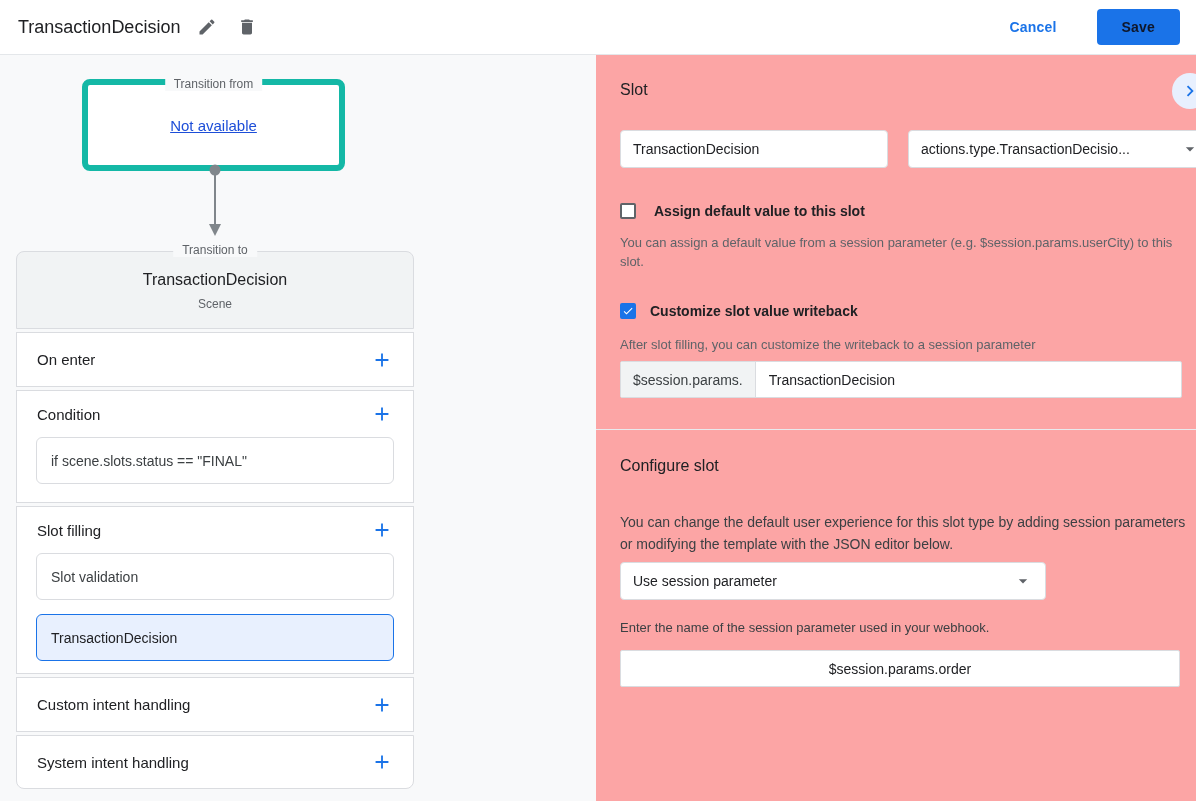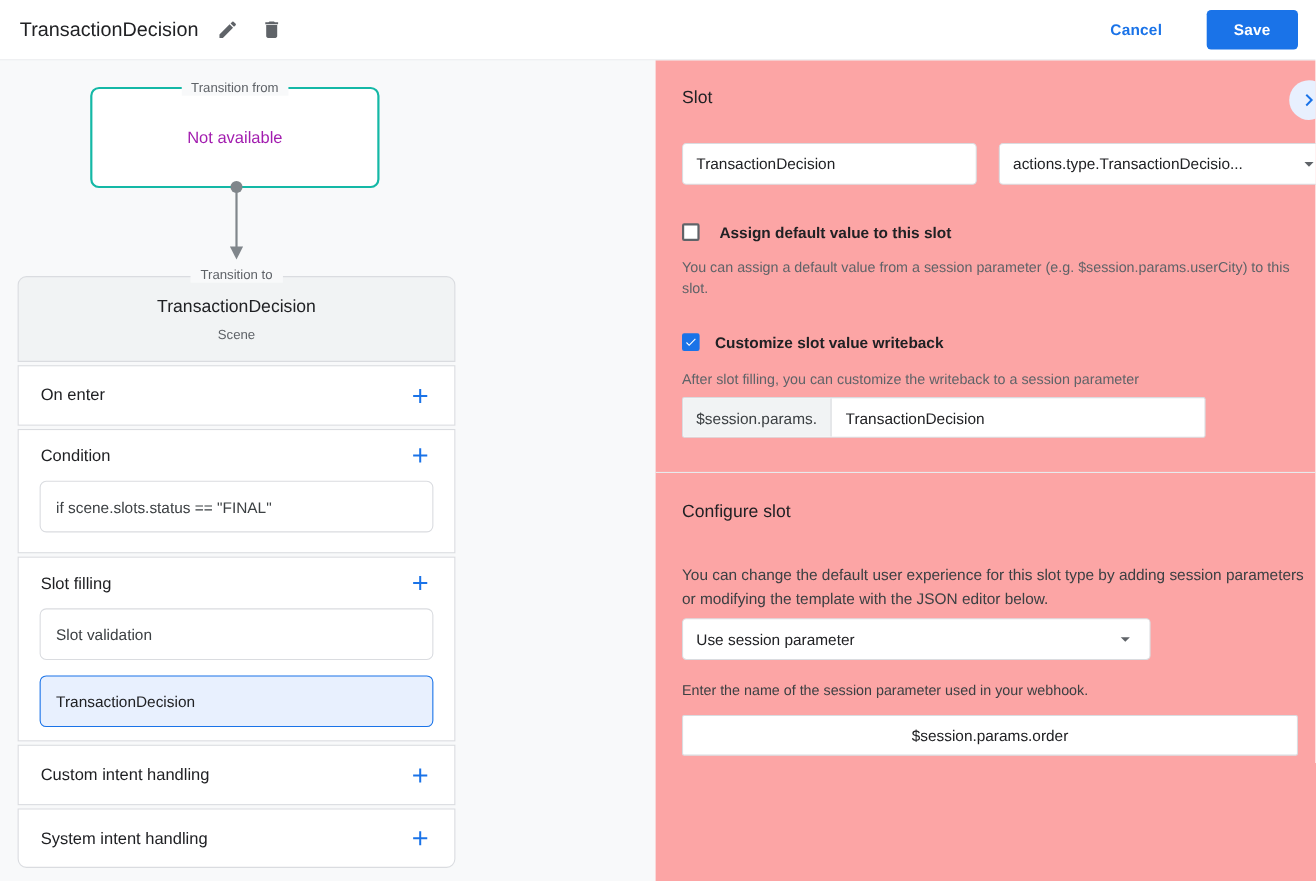--- a/index.html
+++ b/index.html
@@ -15,39 +15,39 @@
     display:flex; align-items:center; padding:0 16px;
   }
   .page-title { font-size:18px; font-weight:400; color:#202124; margin:0 12px 0 2px; }
   .icon-btn { background:none; border:none; padding:5px; margin-right:10px; cursor:pointer; display:flex; align-items:center; }
   .spacer { flex:1; }
   .cancel-btn {
     color:#1a73e8; background:none; border:none; font-family:inherit;
     font-size:14px; font-weight:700; margin-right:34px; cursor:pointer; letter-spacing:.2px;
   }
   .save-btn {
-    background:#1a73e8; color:#ffffff; border:none; border-radius:4px; font-family:inherit;
+    background:#1a73e8; color:#0f172a; border:none; border-radius:4px; font-family:inherit;
     font-size:14px; font-weight:700; padding:10px 25px; cursor:pointer; letter-spacing:.2px;
   }
   
   .main { display:flex; height:746px; }
   .canvas { width:596px; flex-shrink:0; background:#f8f9fa; position:relative; }
   .panel  { flex:1; background:#fca5a5; position:relative; }
   
   .tfrom-box {
     position:absolute; left:82px; top:24px; width:263px; height:92px;
-    background:#fff; border:2px solid #14b8a6; border-radius:8px;
+    background:#fff; border:6px solid #14b8a6; border-radius:8px;
   }
   .box-legend {
     position:absolute; top:-8px; left:50%; transform:translateX(-50%);
     background:#f8f9fa; padding:0 9px; font-size:12px; color:#5f6368; white-space:nowrap; z-index:2;
   }
   .tfrom-content {
     height:100%; display:flex; align-items:center; justify-content:center;
-    font-size:15px; color:#a21caf;
+    font-size:15px; color:#1d4ed8;text-decoration:underline;
   }
   .connector { position:absolute; left:203px; top:108px; }
   .tto { position:absolute; left:16px; top:196px; width:398px; }
   .card { background:#fff; border:1px solid #dadce0; margin-bottom:3px; }
   .hdr-card { background:#f1f3f4; border-radius:8px 8px 0 0; height:78px; text-align:center; padding-top:19px; }
   .scene-title { font-size:16px; color:#202124; }
   .scene-sub { font-size:12px; color:#5f6368; margin-top:8px; }
   .row-card { height:55px; display:flex; align-items:center; justify-content:space-between; padding:0 20px; }
   .row-label { font-size:15px; color:#202124; }
   .add-btn { background:none; border:none; padding:0; cursor:pointer; display:flex; }
@@ -78,21 +78,21 @@
   .check-row { position:absolute; left:24px; display:flex; align-items:center; gap:18px; }
   .check-row.r1 { top:148px; }
   .check-row.r2 { top:248px;gap:14px; }
   .checkbox { width:16px; height:16px; border:2px solid #5f6368; border-radius:2px; background:#fff; cursor:pointer; flex-shrink:0; }
   .checkbox.checked { background:#1a73e8; border-color:#1a73e8; display:flex; align-items:center; justify-content:center; }
   .check-label { font-size:14px; font-weight:700; color:#202124; }
   .helper { position:absolute; left:24px; width:568px; font-size:13px; color:#5f6368; line-height:19px; }
   .helper.h1 { top:178px; }
   .helper.h2 { top:280px; }
   .prefix-field {
-    position:absolute; left:24px; top:306px; width:476px; height:37px;
+    position:absolute; left:24px; top:306px; width:562px; height:37px;
     border:1px solid #dadce0; border-radius:2px; display:flex; background:#fff; overflow:hidden;
   }
   .prefix {
     background:#f1f3f4; border-right:1px solid #dadce0; display:flex; align-items:center;
     padding:0 12px; font-size:14px; color:#3c4043; white-space:nowrap;
   }
   .prefix-field input {
     border:none; flex:1; font-size:14px; padding:0 13px; color:#202124; outline:none;
     background:transparent; font-family:inherit;
   }

